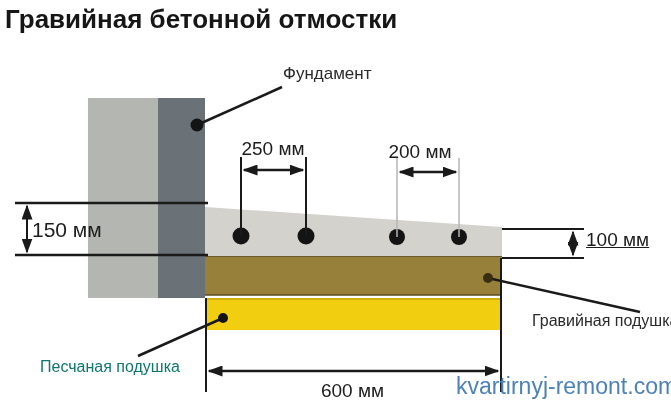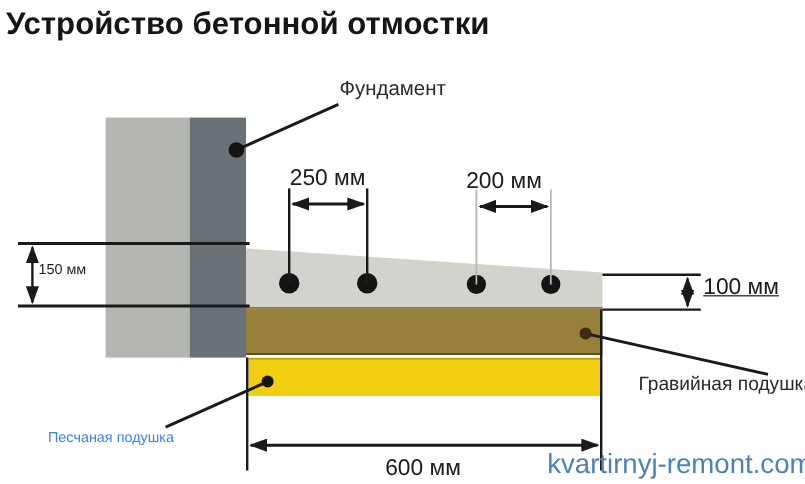--- a/index.html
+++ b/index.html
@@ -4,26 +4,26 @@
 <style>
   html,body { margin:0; padding:0; background:#ffffff; }
   .stage {
     position:relative; width:671px; height:403px; background:#ffffff;
     font-family:"Liberation Sans", sans-serif; overflow:hidden;
   }
   .diagram-svg { position:absolute; left:0; top:0; }
   .txt { position:absolute; color:#222; white-space:nowrap; line-height:1.15; }
   .title { left:5px; top:5px; font-size:26px; font-weight:700; color:#161616; }
   .lbl-foundation { left:283px; top:64px; font-size:17px; color:#2a2a2a;text-align:right; }
-  .lbl-sand { left:40px; top:358px; font-size:12px; color:#3b82f6; }
+  .lbl-sand { left:40px; top:358px; font-size:16px; color:#0f766e; }
   .lbl-gravel { left:532px; top:312px; font-size:16px; color:#2a2a2a; }
   .dim { font-size:19px; color:#1d1d1d; }
   .dim-250 { left:239px; top:138px; width:68px; text-align:center; }
   .dim-200 { left:388px; top:141px; width:64px; text-align:center; }
-  .dim-150 { left:32px; top:218px; font-size:12px; }
+  .dim-150 { left:32px; top:218px; font-size:21px; }
   .dim-100 { left:586px; top:229px;text-decoration:underline; }
   .dim-600 { left:310px; top:380px; width:85px; text-align:center; }
   .watermark { left:456px; top:373px; font-size:23px; color:#4d82b8; }
 </style>
 </head>
 <body>
 
 <div class="stage">
 
   <svg class="diagram-svg" width="671" height="403" viewBox="0 0 671 403">
@@ -76,21 +76,21 @@
     <line x1="197" y1="125" x2="282" y2="87" stroke="#1a1a1a" stroke-width="2.5"></line>
     <circle cx="197" cy="125" r="6.5" fill="#141414"></circle>
 
     <line x1="138" y1="356" x2="223" y2="318" stroke="#1a1a1a" stroke-width="2.5"></line>
     <circle cx="223" cy="318" r="5" fill="#141414"></circle>
 
     <line x1="488" y1="278" x2="640" y2="312" stroke="#1a1a1a" stroke-width="2.5"></line>
     <circle cx="488" cy="278" r="5" fill="#3a2e12"></circle>
   </svg>
 
-  <div class="txt title">Устройство бетонной отмостки</div>
+  <div class="txt title">Гравийная бетонной отмостки</div>
 
   <div class="txt lbl-foundation">Фундамент</div>
 
   <div class="txt dim dim-250">250 мм</div>
 
   <div class="txt dim dim-200">200 мм</div>
 
   <div class="txt dim dim-150">150 мм</div>
 
   <div class="txt dim dim-100">100 мм</div>

